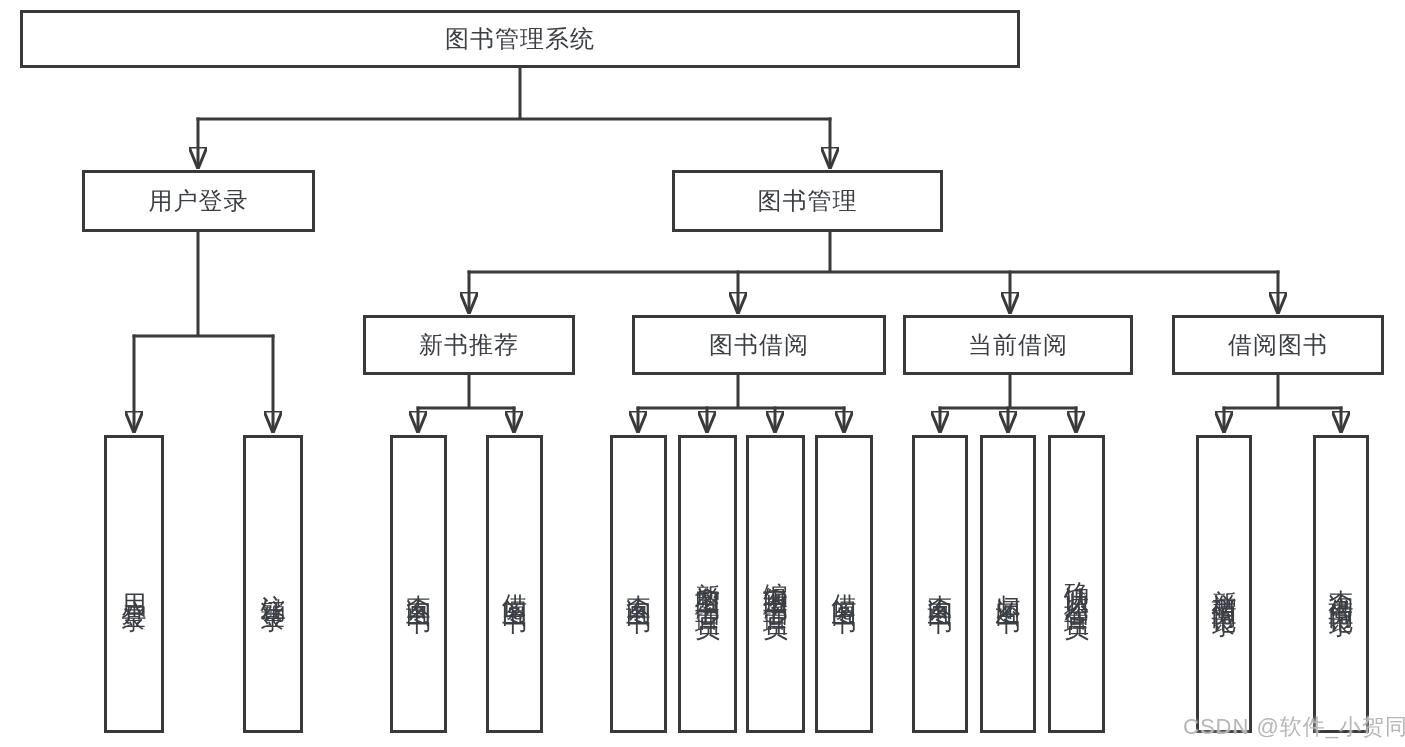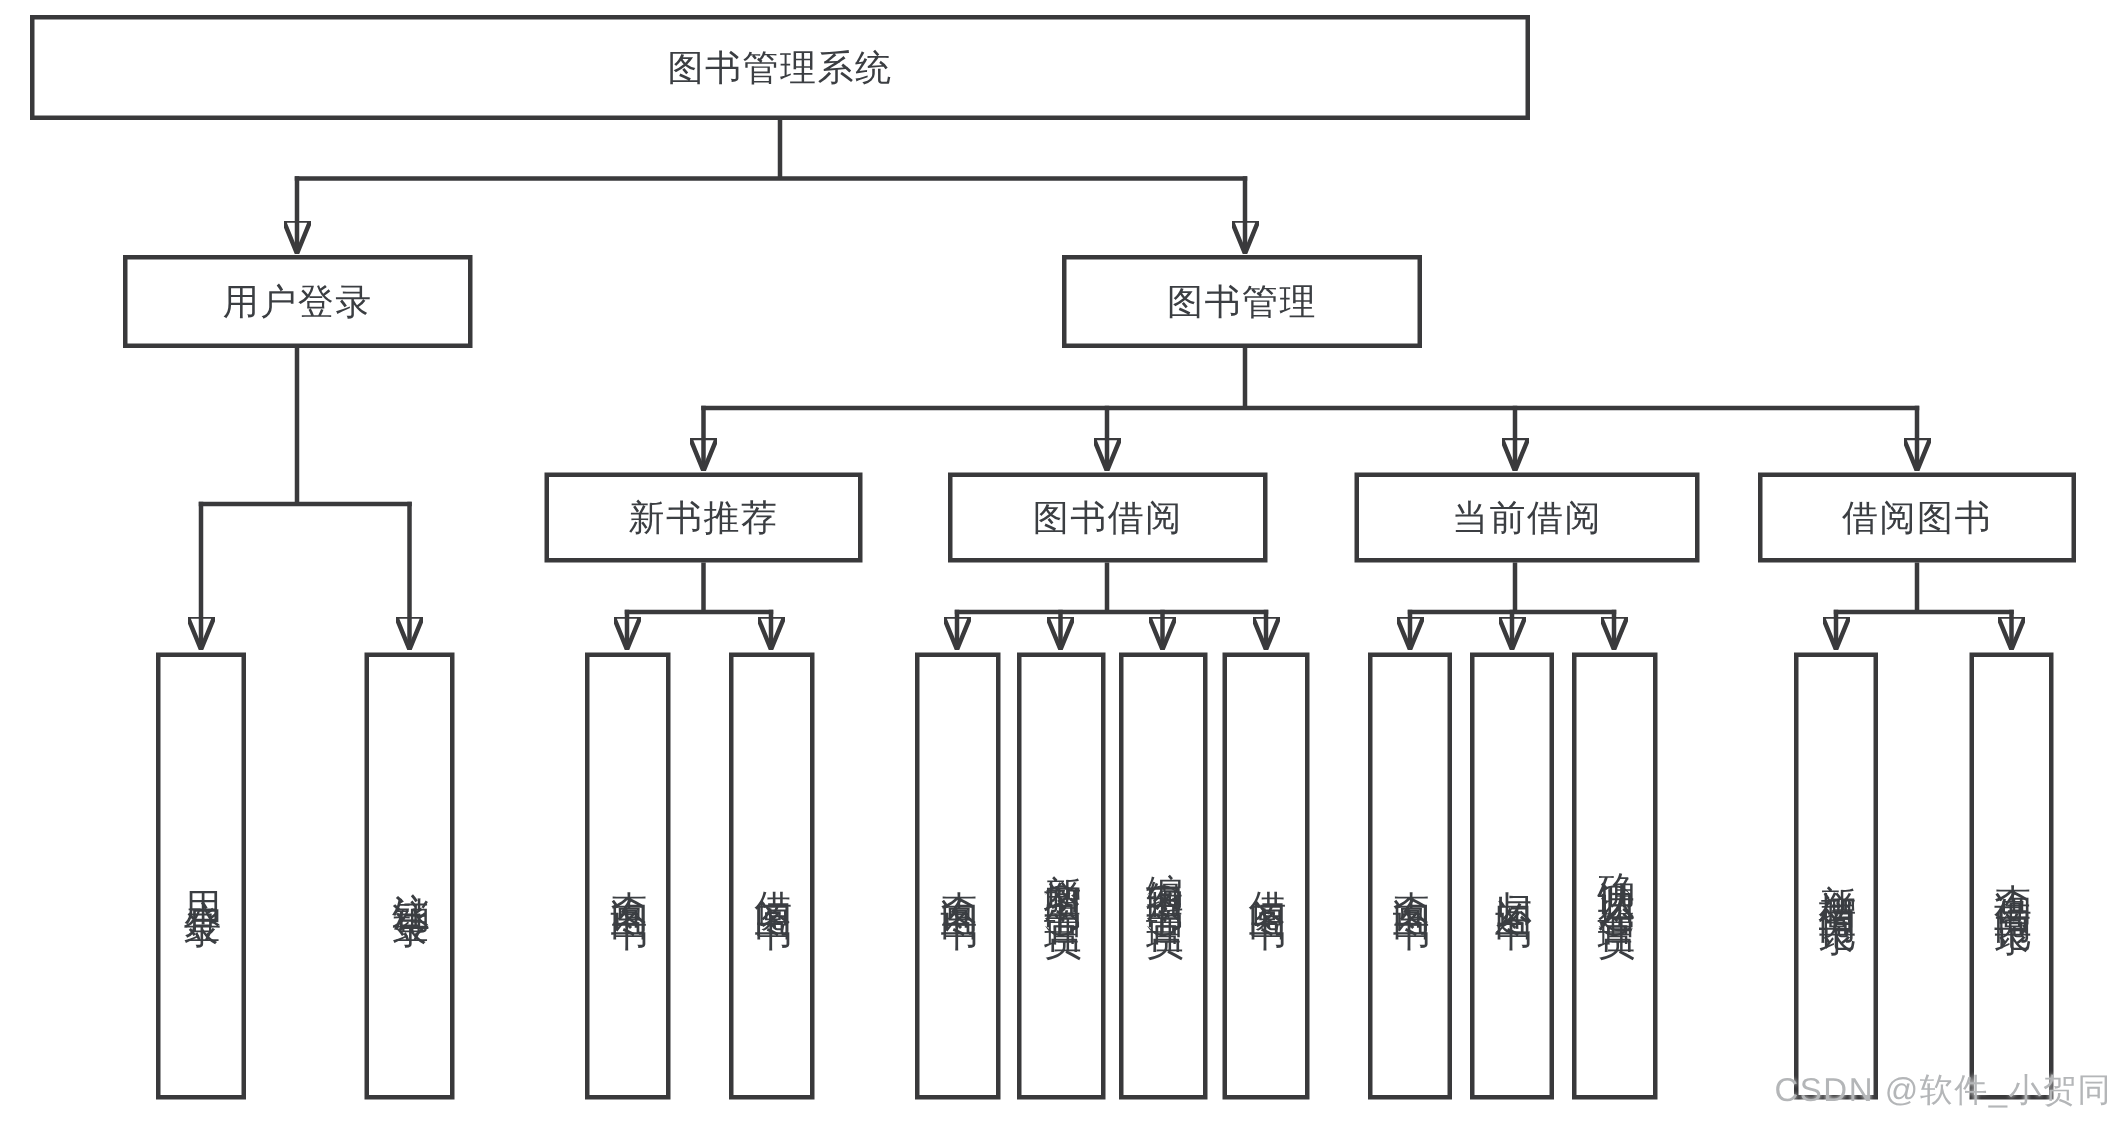--- a/index.html
+++ b/index.html
@@ -12,21 +12,21 @@
   .box{
     position:absolute;
     border:3px solid #39393b;
     background:#ffffff;
     display:flex;
     align-items:center;
     justify-content:center;
     box-sizing:border-box;
     color:#3b3e42;
   }
-  .root{top:10px;height:70px;font-size:24px;}
+  .root{top:10px;height:58px;font-size:24px;}
   .l2{top:170px;height:62px;font-size:24px;}
   .l3{top:315px;height:60px;font-size:24px;}
   .leaf{top:435px;height:298px;font-size:25px;}
   .lbl{white-space:nowrap;letter-spacing:1px;}
   .vlbl{
     writing-mode:vertical-rl;
     line-height:1;
     letter-spacing:5px;
     white-space:nowrap;
   }
@@ -95,28 +95,28 @@
   <path d="M1341 408 V431" marker-end="url(#arw)"></path>
 </svg>
 
 <div class="box root" style="left:20px;width:1000px">
   <span class="lbl">图书管理系统</span>
 </div>
 
 <div class="box l2" style="left:82px;width:233px">
   <span class="lbl">用户登录</span>
 </div>
-<div class="box l2" style="left:708px;width:240px">
+<div class="box l2" style="left:672px;width:271px">
   <span class="lbl">图书管理</span>
 </div>
 
 <div class="box l3" style="left:363px;width:212px">
   <span class="lbl">新书推荐</span>
 </div>
-<div class="box l3" style="left:632px;width:213px">
+<div class="box l3" style="left:632px;width:254px">
   <span class="lbl">图书借阅</span>
 </div>
 <div class="box l3" style="left:903px;width:230px">
   <span class="lbl">当前借阅</span>
 </div>
 <div class="box l3" style="left:1172px;width:212px">
   <span class="lbl">借阅图书</span>
 </div>
 
 <div class="box leaf" style="left:104px;width:60px">

